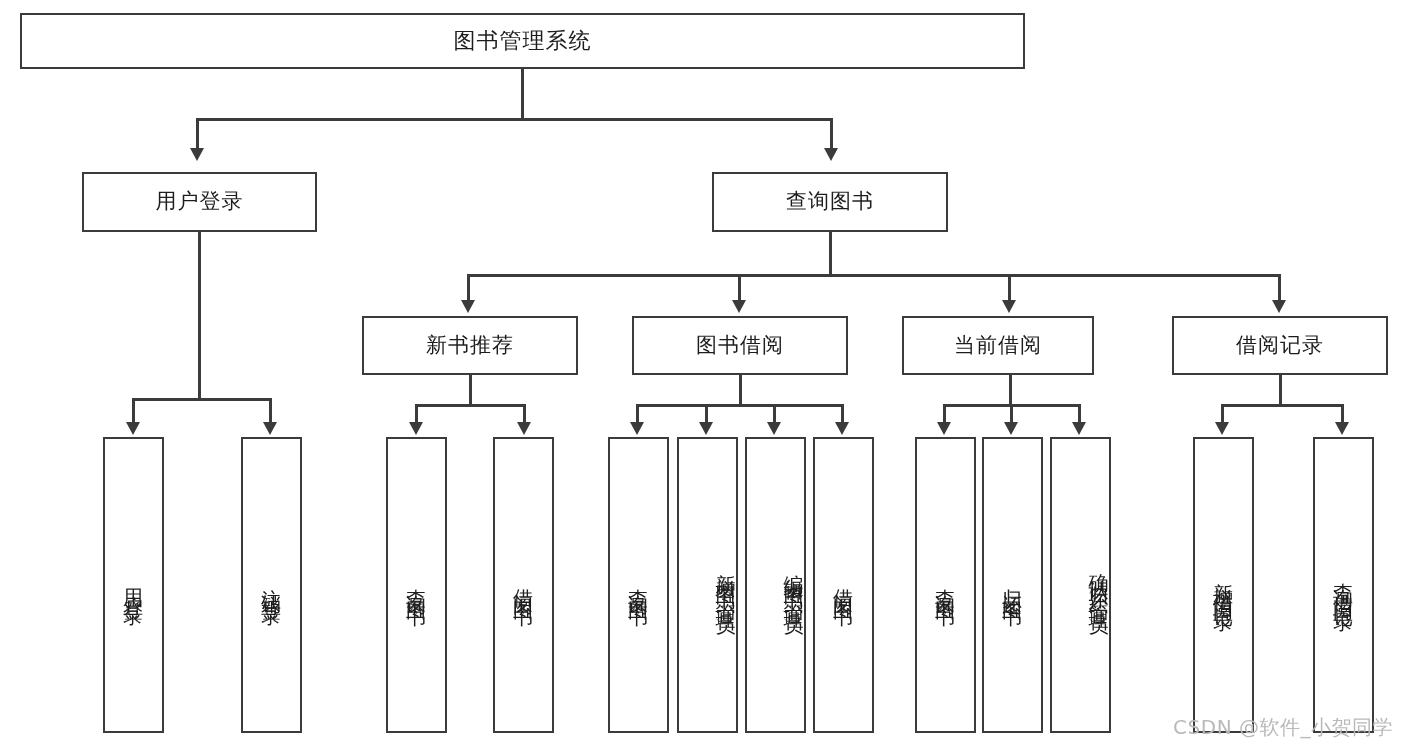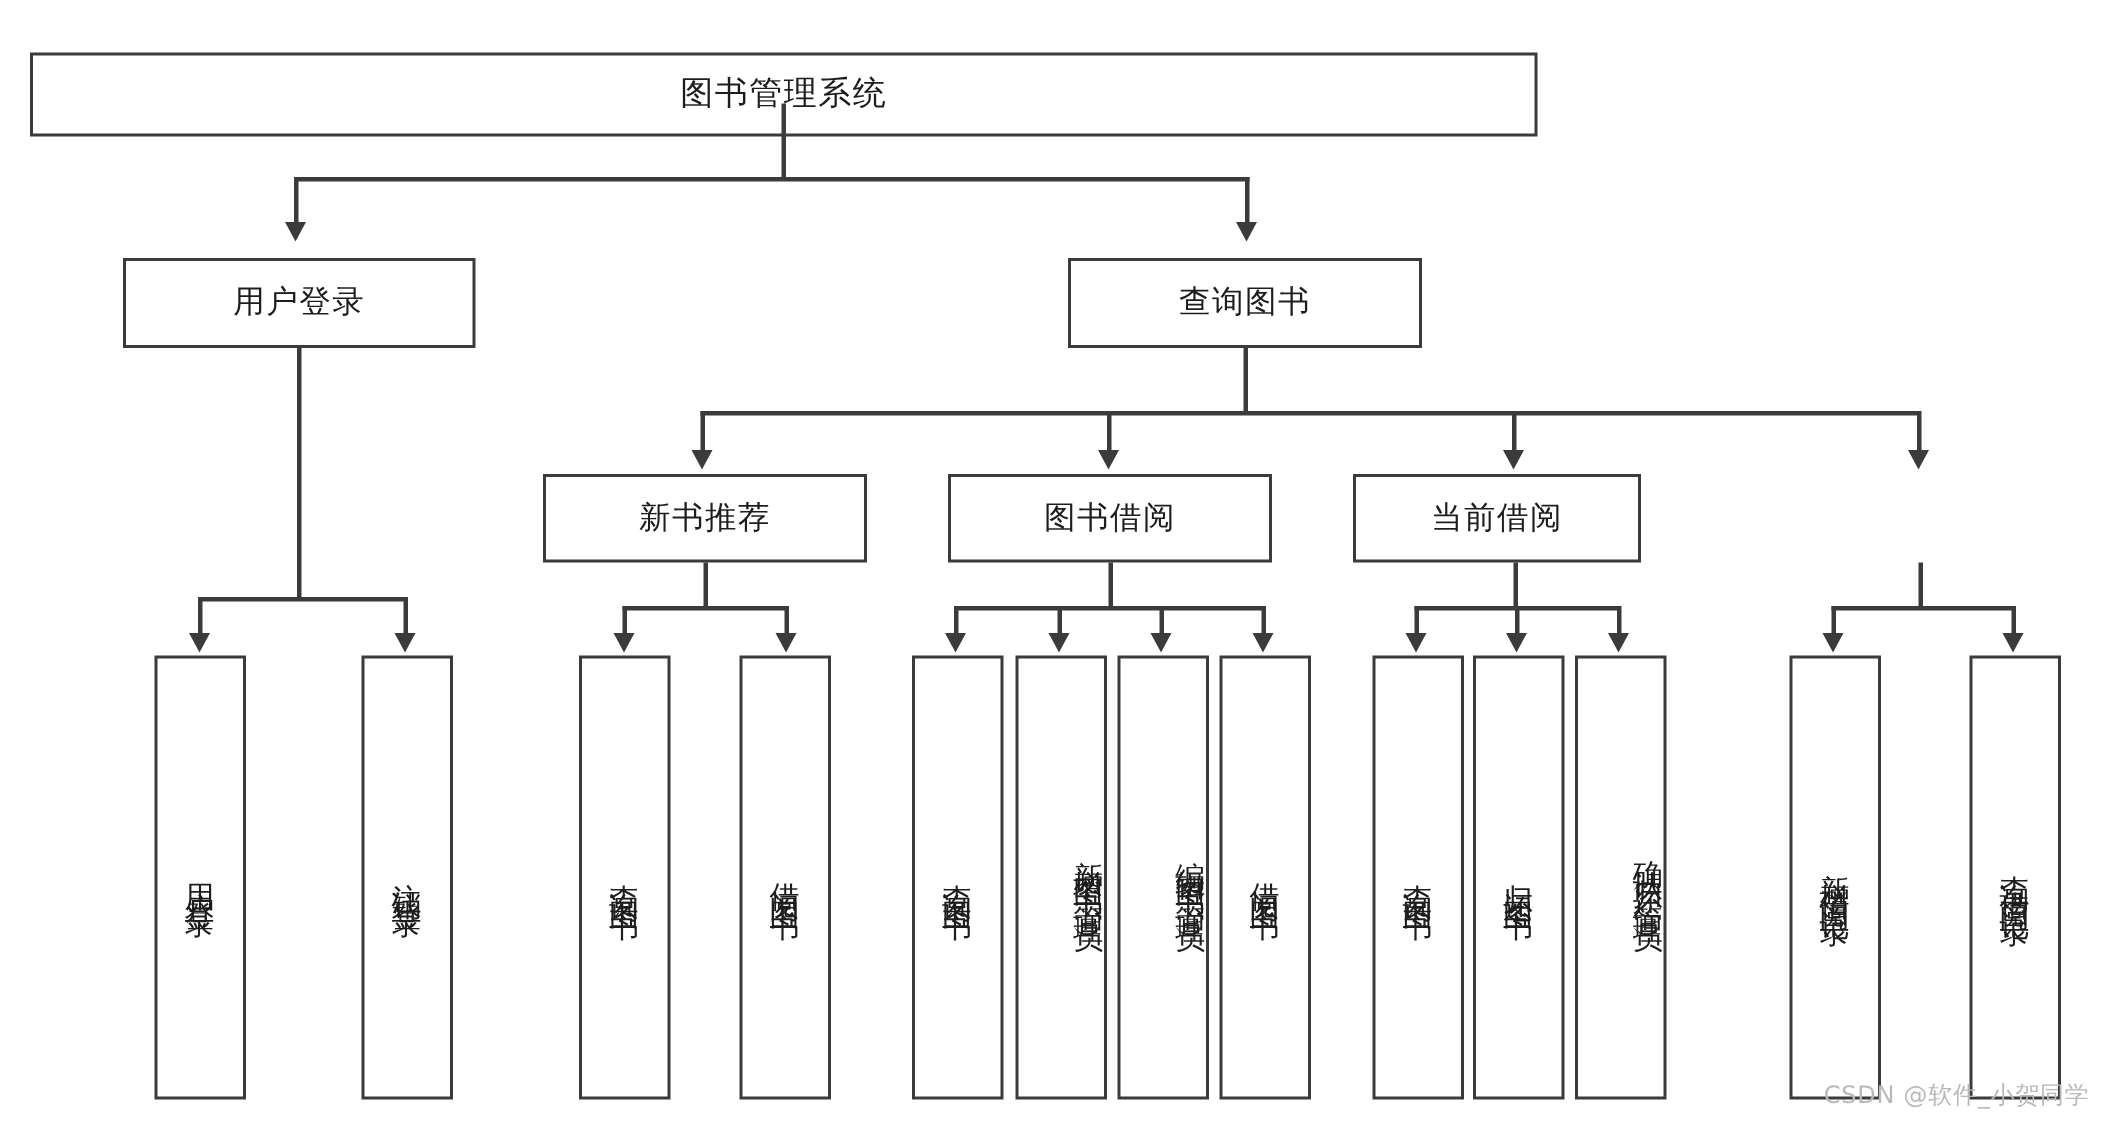--- a/index.html
+++ b/index.html
@@ -58,33 +58,33 @@
     width:0;height:0;
     border-left:7px solid transparent;
     border-right:7px solid transparent;
     border-top:13px solid #3b3b3b;
   }
   
   #watermark{
     position:absolute;
     right:12px;
     bottom:6px;
-    font-size:16px;
+    font-size:20px;
     color:#b9b9b9;
     letter-spacing:0.5px;
     white-space:nowrap;
     user-select:none;
   }
 </style>
 </head>
 <body>
 
 <div id="canvas">
 
-  <div class="node root h" style="left:20px;top:13px;width:1005px;height:56px;margin-top:22px;">
+  <div class="node root h" style="left:20px;top:13px;width:1005px;height:56px;">
     <span>图书管理系统</span>
   </div>
 
   <div class="ln vl" style="left:521px;top:69px;height:51px;"></div>
 
   <div class="ln hl" style="left:196px;top:118px;width:637px;"></div>
 
   <div class="ln vl" style="left:196px;top:118px;height:32px;"></div>
   <div class="arrow" style="left:190px;top:148px;"></div>
   <div class="ln vl" style="left:830px;top:118px;height:32px;"></div>
@@ -121,20 +121,23 @@
   <div class="arrow" style="left:1272px;top:300px;"></div>
 
   <div class="node h" style="left:362px;top:316px;width:216px;height:59px;">
     <span>新书推荐</span>
   </div>
   <div class="node h" style="left:632px;top:316px;width:216px;height:59px;">
     <span>图书借阅</span>
   </div>
   <div class="node h" style="left:902px;top:316px;width:192px;height:59px;">
     <span>当前借阅</span>
+  </div>
+  <div class="node h" style="left:1172px;top:316px;width:216px;height:59px;">
+    <span>借阅记录</span>
   </div>
 
   <div class="ln vl" style="left:469px;top:375px;height:31px;"></div>
   <div class="ln hl" style="left:415px;top:404px;width:110px;"></div>
   <div class="ln vl" style="left:415px;top:404px;height:20px;"></div>
   <div class="arrow" style="left:409px;top:422px;"></div>
   <div class="ln vl" style="left:523px;top:404px;height:20px;"></div>
   <div class="arrow" style="left:517px;top:422px;"></div>
 
   <div class="ln vl" style="left:739px;top:375px;height:31px;"></div>

